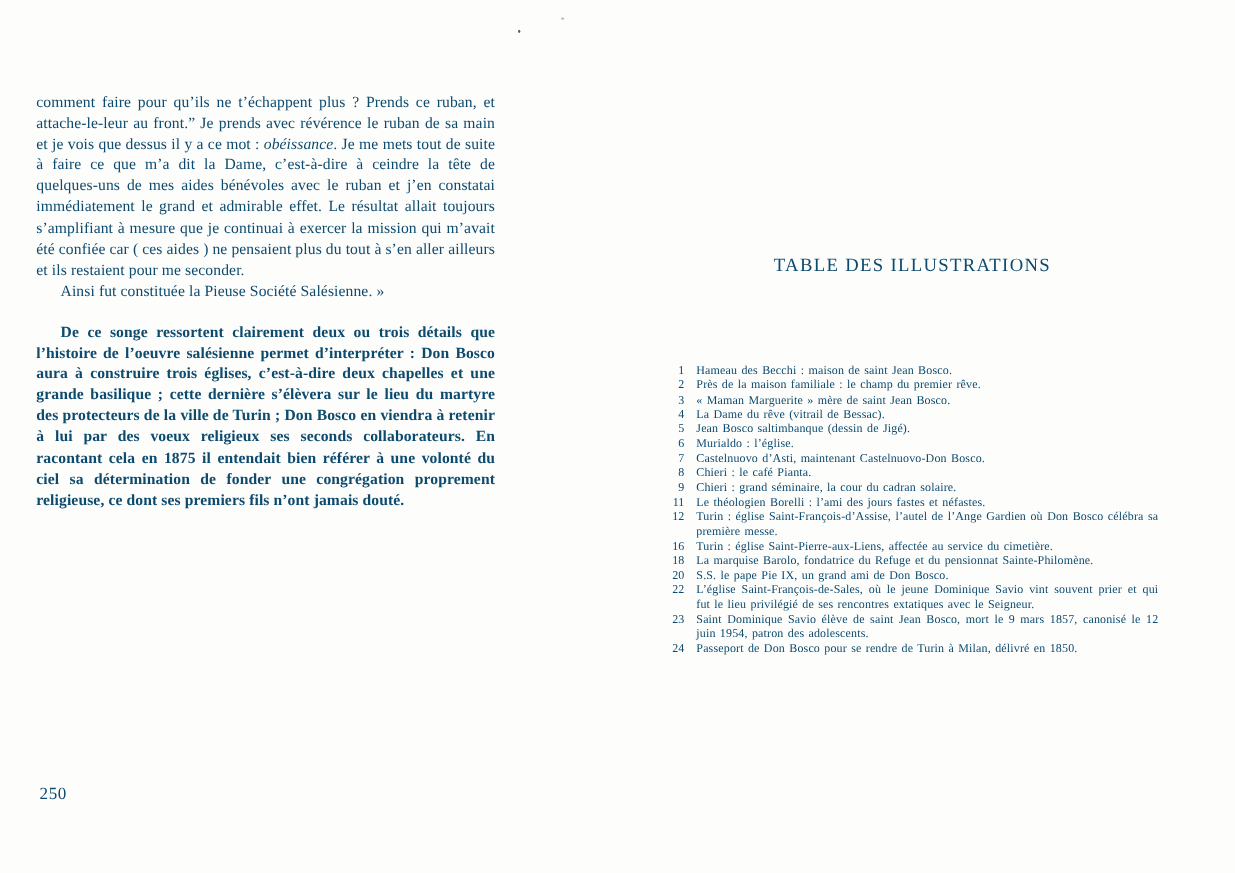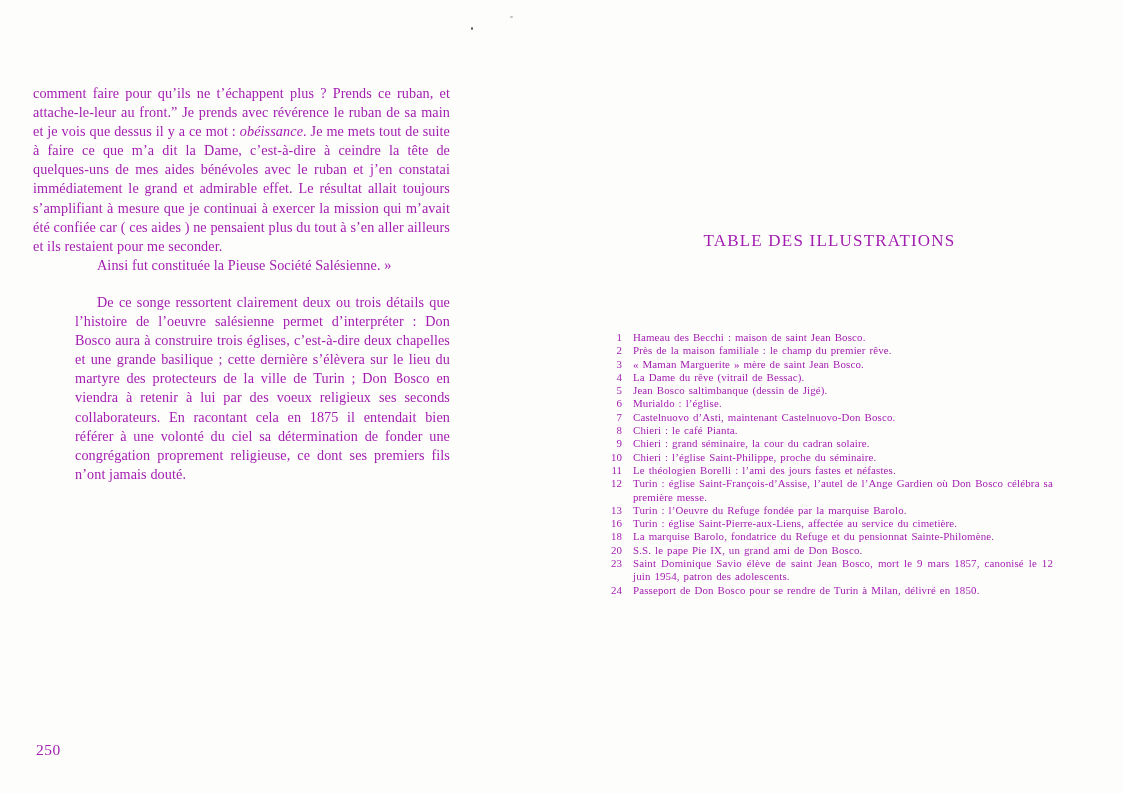--- a/index.html
+++ b/index.html
@@ -5,53 +5,53 @@
   html, body {
     margin: 0;
     padding: 0;
     background: #ffffff;
   }
   #spread {
     position: relative;
     width: 1123px;
     height: 794px;
     background: #fdfdfc;
-    color: #a21caf;
+    color: #0c4a6e;
     font-family: "Liberation Serif", "DejaVu Serif", serif;
     overflow: hidden;
   }
 
   
   #left-text {
     position: absolute;
     left: 33px;
     top: 84px;
     width: 417px;
     font-size: 14.2px;
     line-height: 19.1px;
     text-align: justify;
     letter-spacing: 0.1px;
   }
   #left-text p {
     margin: 0;
   }
   #left-text p.indent {
     text-indent: 22px;
-    margin-left: 42px;
   }
   #left-text p.gap {
     margin-top: 18px;
+    font-weight: bold;
   }
   #left-text em {
     font-style: italic;
   }
   #page-number {
     position: absolute;
     left: 36px;
-    top: 741px;
+    top: 713px;
     font-size: 15.5px;
     letter-spacing: 0.5px;
   }
 
   
   #illus-heading {
     position: absolute;
     left: 606px;
     top: 231px;
     width: 447px;
@@ -144,46 +144,42 @@
         </div>
         <div class="illus-row">
           <span class="illus-num">8</span>
           <span class="illus-txt">Chieri : le café Pianta.</span>
         </div>
         <div class="illus-row">
           <span class="illus-num">9</span>
           <span class="illus-txt">Chieri : grand séminaire, la cour du cadran solaire.</span>
         </div>
         <div class="illus-row">
-          <span class="illus-num">10</span>
-          <span class="illus-txt">Chieri : l’église Saint-Philippe, proche du séminaire.</span>
-        </div>
-        <div class="illus-row">
           <span class="illus-num">11</span>
           <span class="illus-txt">Le théologien Borelli : l’ami des jours fastes et néfastes.</span>
         </div>
         <div class="illus-row">
           <span class="illus-num">12</span>
           <span class="illus-txt">Turin : église Saint-François-d’Assise, l’autel de l’Ange Gardien où Don Bosco célébra sa première messe.</span>
-        </div>
-        <div class="illus-row">
-          <span class="illus-num">13</span>
-          <span class="illus-txt">Turin : l’Oeuvre du Refuge fondée par la marquise Barolo.</span>
         </div>
         <div class="illus-row">
           <span class="illus-num">16</span>
           <span class="illus-txt">Turin : église Saint-Pierre-aux-Liens, affectée au service du cimetière.</span>
         </div>
         <div class="illus-row">
           <span class="illus-num">18</span>
           <span class="illus-txt">La marquise Barolo, fondatrice du Refuge et du pensionnat Sainte-Philomène.</span>
         </div>
         <div class="illus-row">
           <span class="illus-num">20</span>
           <span class="illus-txt">S.S. le pape Pie IX, un grand ami de Don Bosco.</span>
+        </div>
+        <div class="illus-row">
+          <span class="illus-num">22</span>
+          <span class="illus-txt">L’église Saint-François-de-Sales, où le jeune Dominique Savio vint souvent prier et qui fut le lieu privilégié de ses rencontres extatiques avec le Seigneur.</span>
         </div>
         <div class="illus-row">
           <span class="illus-num">23</span>
           <span class="illus-txt">Saint Dominique Savio élève de saint Jean Bosco, mort le 9 mars 1857, canonisé le 12 juin 1954, patron des adolescents.</span>
         </div>
         <div class="illus-row">
           <span class="illus-num">24</span>
           <span class="illus-txt">Passeport de Don Bosco pour se rendre de Turin à Milan, délivré en 1850.</span>
         </div>
       </div>

